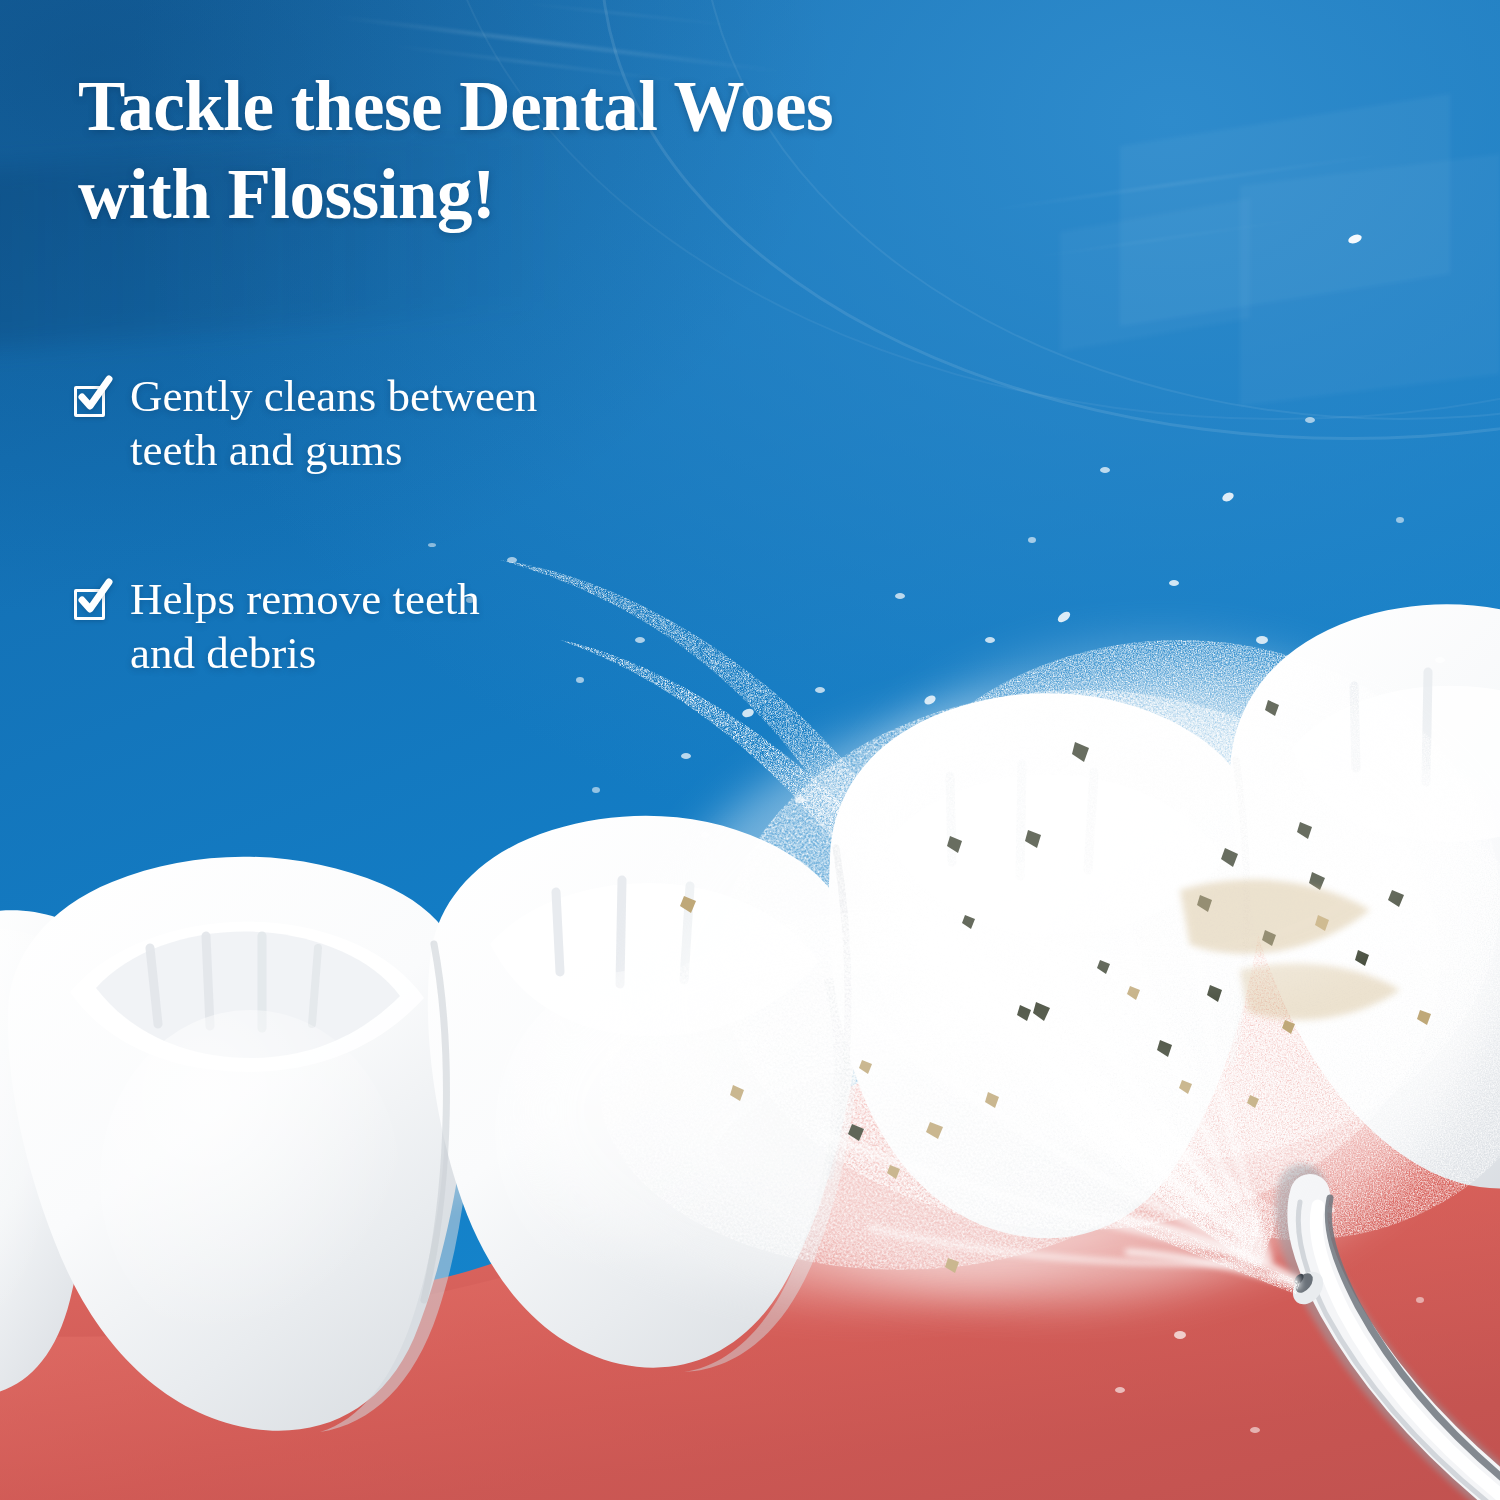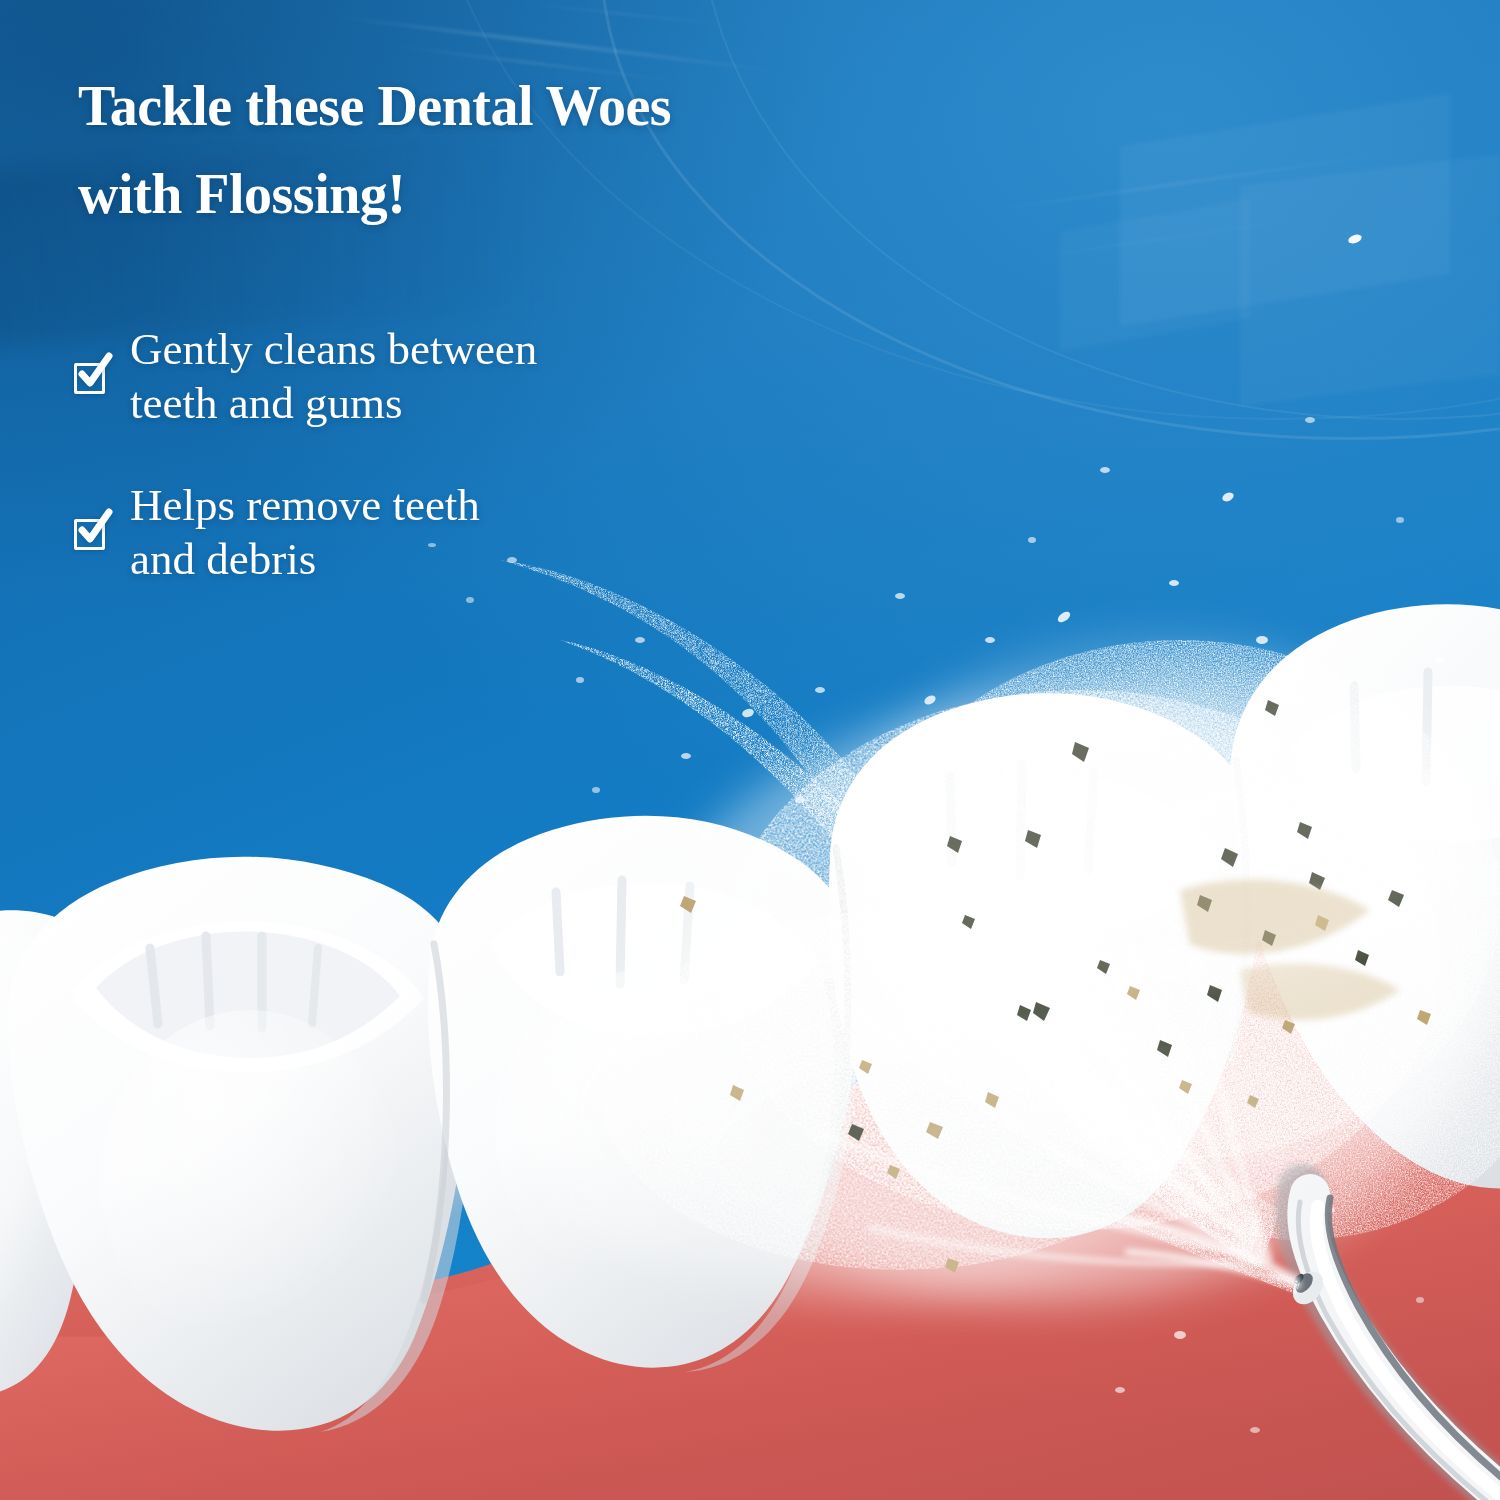--- a/index.html
+++ b/index.html
@@ -63,21 +63,21 @@
     position:absolute; left:-60px; top:150px; width:620px; height:180px;
     background:linear-gradient(90deg, rgba(7,46,86,.22), rgba(7,46,86,0));
     transform:skewY(-4deg); filter:blur(12px);
   }
 
   
   .headline{
     position:absolute; left:78px; top:62px; width:1050px;
     font-family:"Liberation Serif", serif;
     font-weight:700;
-    font-size:56px;
+    font-size:71px;
     line-height:88px;
     color:#ffffff;
     letter-spacing:-0.5px;
     text-shadow:0 2px 7px rgba(4,40,76,.34);
     white-space:pre-line;
   }
 
   .bullets{
     position:absolute; left:74px; top:322px; width:700px;
   }
@@ -109,20 +109,21 @@
     filter:drop-shadow(0 1px 3px rgba(4,40,76,.30));
   }
   .btext{
     font-family:"Liberation Serif", serif;
     font-weight:400;
     font-size:45px;
     line-height:54px;
     color:#ffffff;
     text-shadow:0 2px 6px rgba(4,40,76,.28);
     white-space:pre-line;
+    margin-top:47px;
   }
 
   
   .mouth{
     position:absolute; left:0; top:0; width:1500px; height:1500px;
     pointer-events:none;
   }
   .spray-layer{
     position:absolute; left:0; top:0; width:1500px; height:1500px;
     mix-blend-mode:normal;

